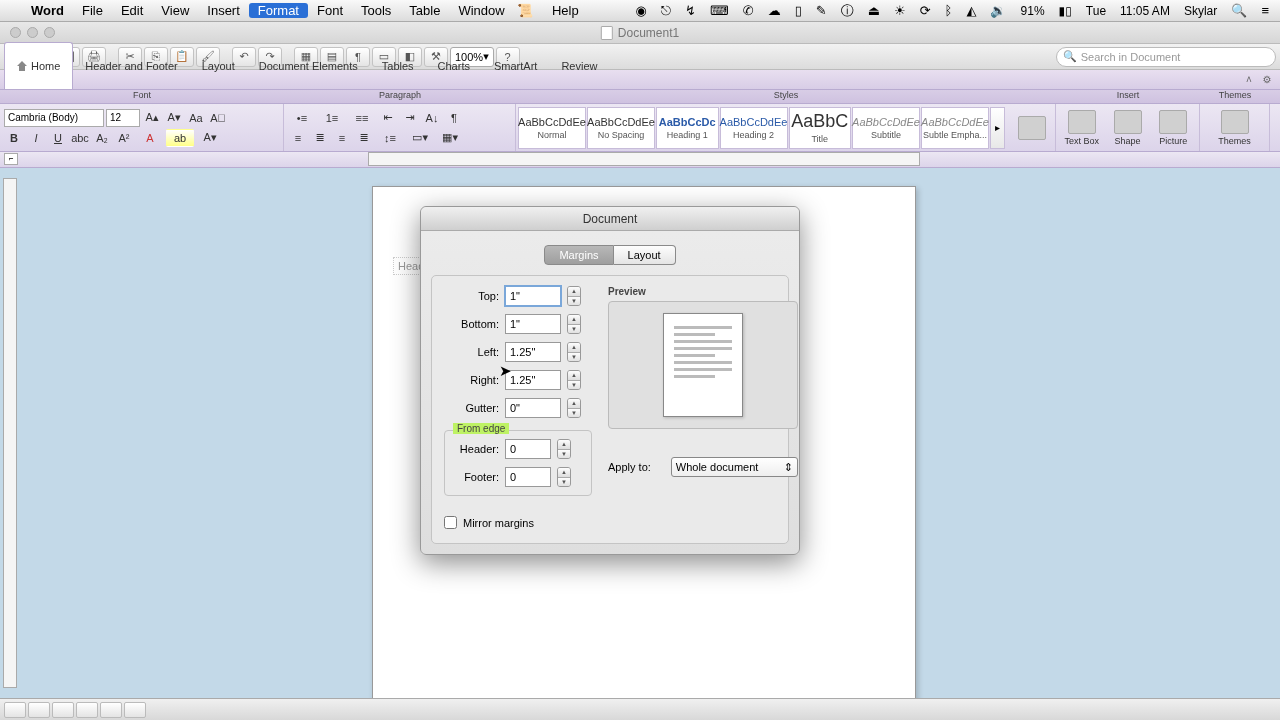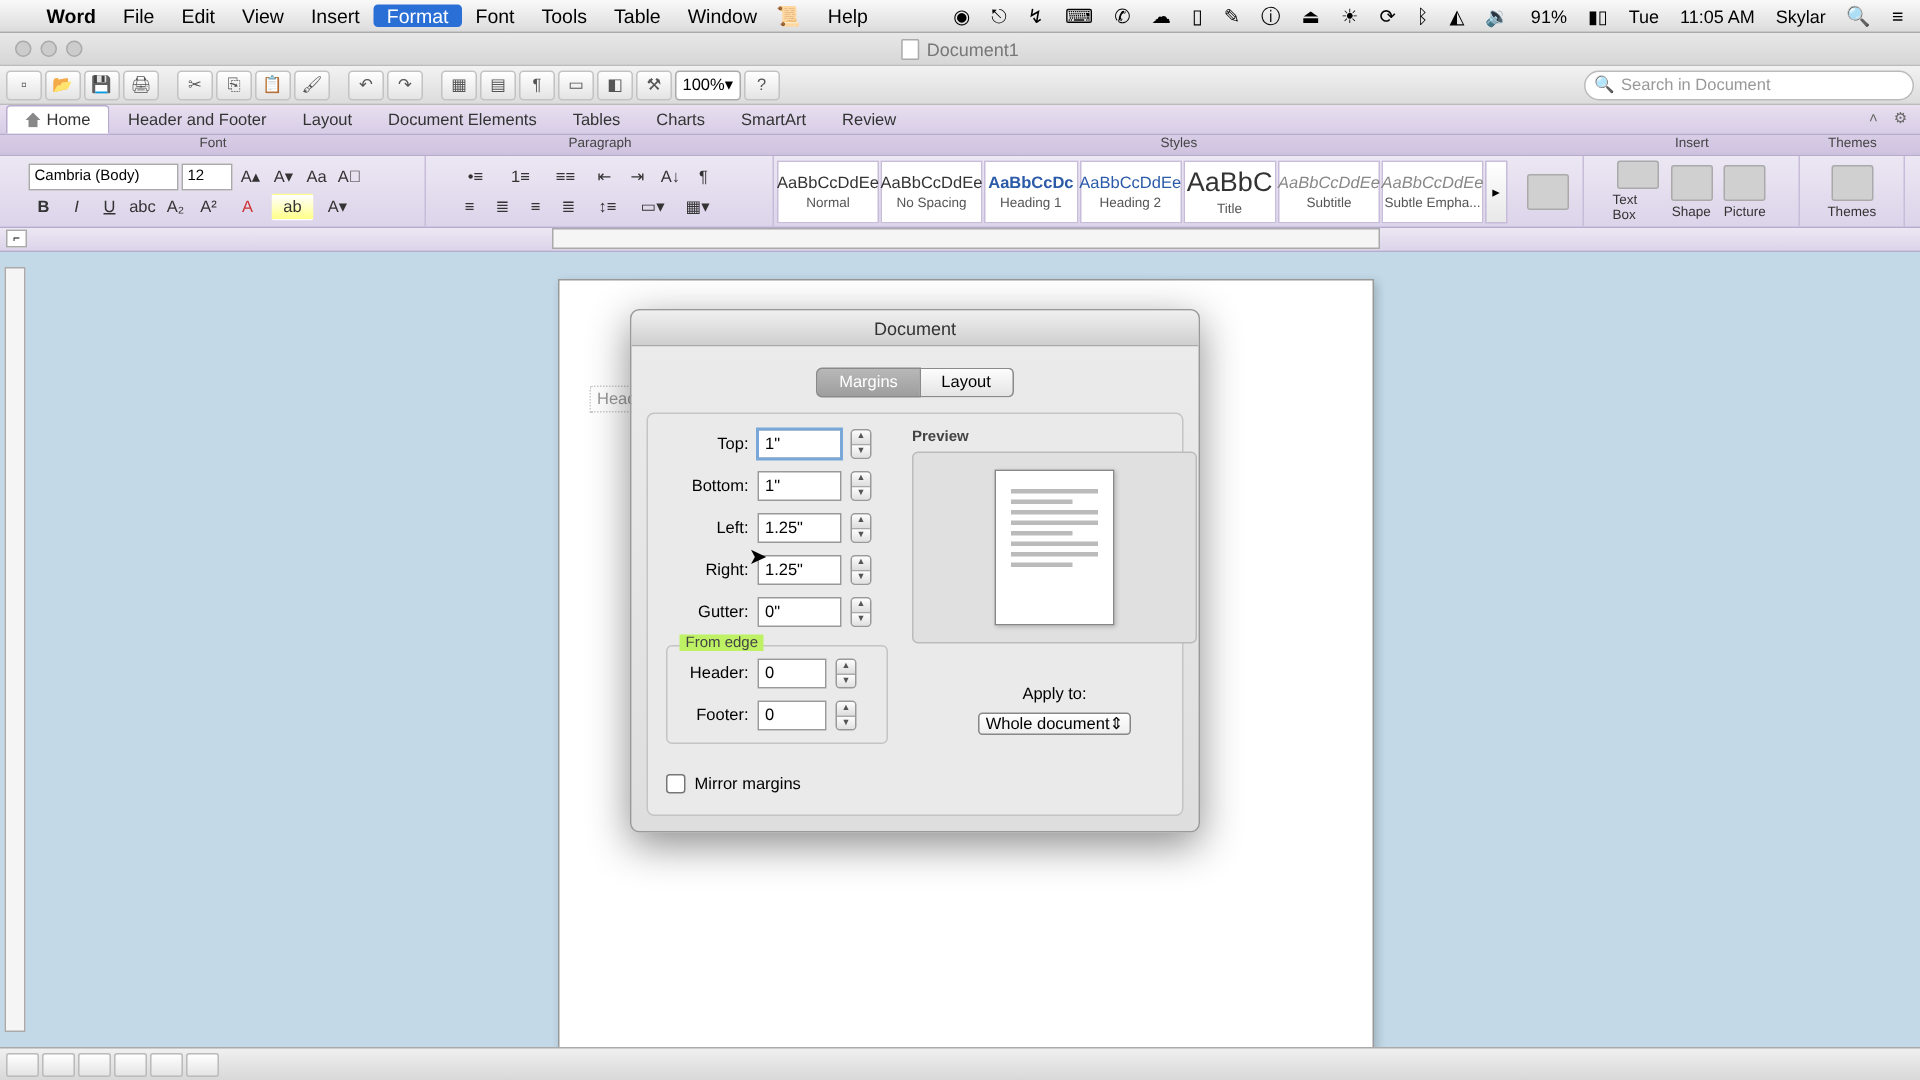--- a/index.html
+++ b/index.html
@@ -25,33 +25,33 @@
 
 
 .toolbar { height: 26px; background: linear-gradient(#f2f2f2,#dcdcdc); border-bottom: 1px solid #bbb; display: flex; align-items: center; padding: 0 4px; gap: 2px; }
 .tbtn { width: 24px; height: 20px; border: 1px solid #c3c3c3; border-radius: 3px; background: linear-gradient(#fff,#e4e4e4); display: flex; align-items: center; justify-content: center; font-size: 11px; color: #555; }
 .tsep { width: 8px; }
 .zoomsel { height: 20px; border: 1px solid #aaa; border-radius: 3px; font-size: 11px; padding: 0 4px; background: #fff; display: flex; align-items: center; }
 .search-box { margin-left: auto; width: 220px; height: 20px; border: 1px solid #bbb; border-radius: 10px; background: #fff; display: flex; align-items: center; padding: 0 6px; font-size: 11px; color: #999; gap: 4px; }
 
 
 .ribbon-tabs { height: 20px; background: linear-gradient(#e8dff0,#d8cde6); display: flex; align-items: flex-end; padding: 0 4px; font-size: 11px; border-bottom: 1px solid #b8abd0; position: relative; }
-.rtab { padding: 3px 12px; cursor: pointer; color: #333; }
+.rtab { padding: 17px 12px; cursor: pointer; color: #333; }
 .rtab.home { background: #fff; border: 1px solid #b8abd0; border-bottom: none; border-radius: 3px 3px 0 0; display: flex; align-items: center; gap: 4px; }
 .homeico { width: 10px; height: 10px; background: #888; clip-path: polygon(50% 0, 100% 50%, 80% 50%, 80% 100%, 20% 100%, 20% 50%, 0 50%); }
 .rtoggle { position: absolute; right: 6px; top: 2px; display: flex; gap: 4px; }
 .rtoggle span { width: 14px; height: 14px; display: flex; align-items: center; justify-content: center; font-size: 10px; color: #666; }
 
 
 .ribbon-labels { height: 14px; background: linear-gradient(#d8cde6,#cfc2e0); display: flex; font-size: 9px; color: #444; border-bottom: 1px solid #b8abd0; }
 .rlabel { text-align: center; }
 
 
 .ribbon { height: 48px; background: linear-gradient(#ece7f3,#dcd4ea); border-bottom: 1px solid #b8abd0; display: flex; align-items: stretch; font-size: 11px; }
-.rgroup { border-right: 1px solid #c7bcd9; padding: 3px 19px; display: flex; flex-direction: column; justify-content: center; gap: 2px; }
+.rgroup { border-right: 1px solid #c7bcd9; padding: 3px 4px; display: flex; flex-direction: column; justify-content: center; gap: 2px; }
 .frow { display: flex; align-items: center; gap: 2px; }
 .fontsel { height: 18px; border: 1px solid #aaa; font-size: 10px; background: #fff; padding: 0 3px; display: flex; align-items: center; }
 .rbtn { width: 20px; height: 18px; border: 1px solid transparent; display: flex; align-items: center; justify-content: center; font-size: 11px; color: #333; border-radius: 2px; }
 .rbtn.wide { width: 28px; }
 
 .styles-row { display: flex; align-items: center; }
 .style-item { width: 68px; height: 42px; border: 1px solid #c7bcd9; background: #fff; margin-right: 1px; display: flex; flex-direction: column; align-items: center; justify-content: center; font-size: 9px; }
 .style-item .prev { font-size: 11px; color: #333; }
 .style-item .lbl { font-size: 9px; color: #555; margin-top: 2px; }
 .style-more { width: 16px; height: 42px; border: 1px solid #c7bcd9; display: flex; align-items: center; justify-content: center; font-size: 10px; background: linear-gradient(#fff,#e8e8e8); }
@@ -92,21 +92,21 @@
 .from-edge .legend { position: absolute; top: -8px; left: 8px; background: #bef264; padding: 0 4px; font-size: 10px; color: #444; }
 .from-edge .field label { width: 46px; }
 .from-edge .field input { width: 46px; }
 .mirror { display: flex; align-items: center; gap: 6px; font-size: 11px; margin-top: 12px; }
 .right-col { flex: 1; }
 .preview-box { border: 1px solid #bbb; border-radius: 4px; background: #e0e0e0; padding: 8px; width: 190px; height: 128px; display: flex; align-items: center; justify-content: center; margin-top: 4px; }
 .preview-lbl { font-size: 10px; font-weight: bold; color: #444; margin-bottom: 2px; }
 .preview-page { width: 80px; height: 104px; background: #fff; border: 1px solid #888; box-shadow: 1px 1px 3px rgba(0,0,0,.2); padding: 12px 10px; display: flex; flex-direction: column; gap: 4px; }
 .preview-page span { height: 3px; background: #bbb; }
 .preview-page span.short { width: 70%; }
-.applyto { display: flex; align-items: center; gap: 6px; margin-top: 28px; font-size: 11px; flex-direction: column; }
+.applyto { display: flex; align-items: center; gap: 20px; margin-top: 28px; font-size: 11px; }
 .applyto select, .applysel { flex: 1; height: 20px; border: 1px solid #888; border-radius: 3px; font-size: 11px; padding: 0 4px; background: linear-gradient(#fff,#eee); display: flex; align-items: center; justify-content: space-between; }
 .dlg-buttons { display: flex; gap: 8px; margin-top: 10px; align-items: center; }
 .dbtn { height: 22px; padding: 0 14px; border: 1px solid #8d8d8d; border-radius: 4px; background: linear-gradient(#fdfdfd,#dcdcdc); font-size: 11px; cursor: pointer; }
 .dbtn.primary { background: linear-gradient(#bcd4f0,#6b9adf); border-color: #4b74ad; }
 .dlg-buttons .gap { flex: 1; }
 
 
 .statusbar { position: absolute; bottom: 0; left: 0; right: 0; height: 22px; background: linear-gradient(#f0f0f0,#d8d8d8); border-top: 1px solid #aaa; display: flex; align-items: center; padding: 0 4px; gap: 2px; }
 .sbtn { width: 22px; height: 16px; border: 1px solid #bbb; background: linear-gradient(#fff,#e4e4e4); border-radius: 2px; }
 

